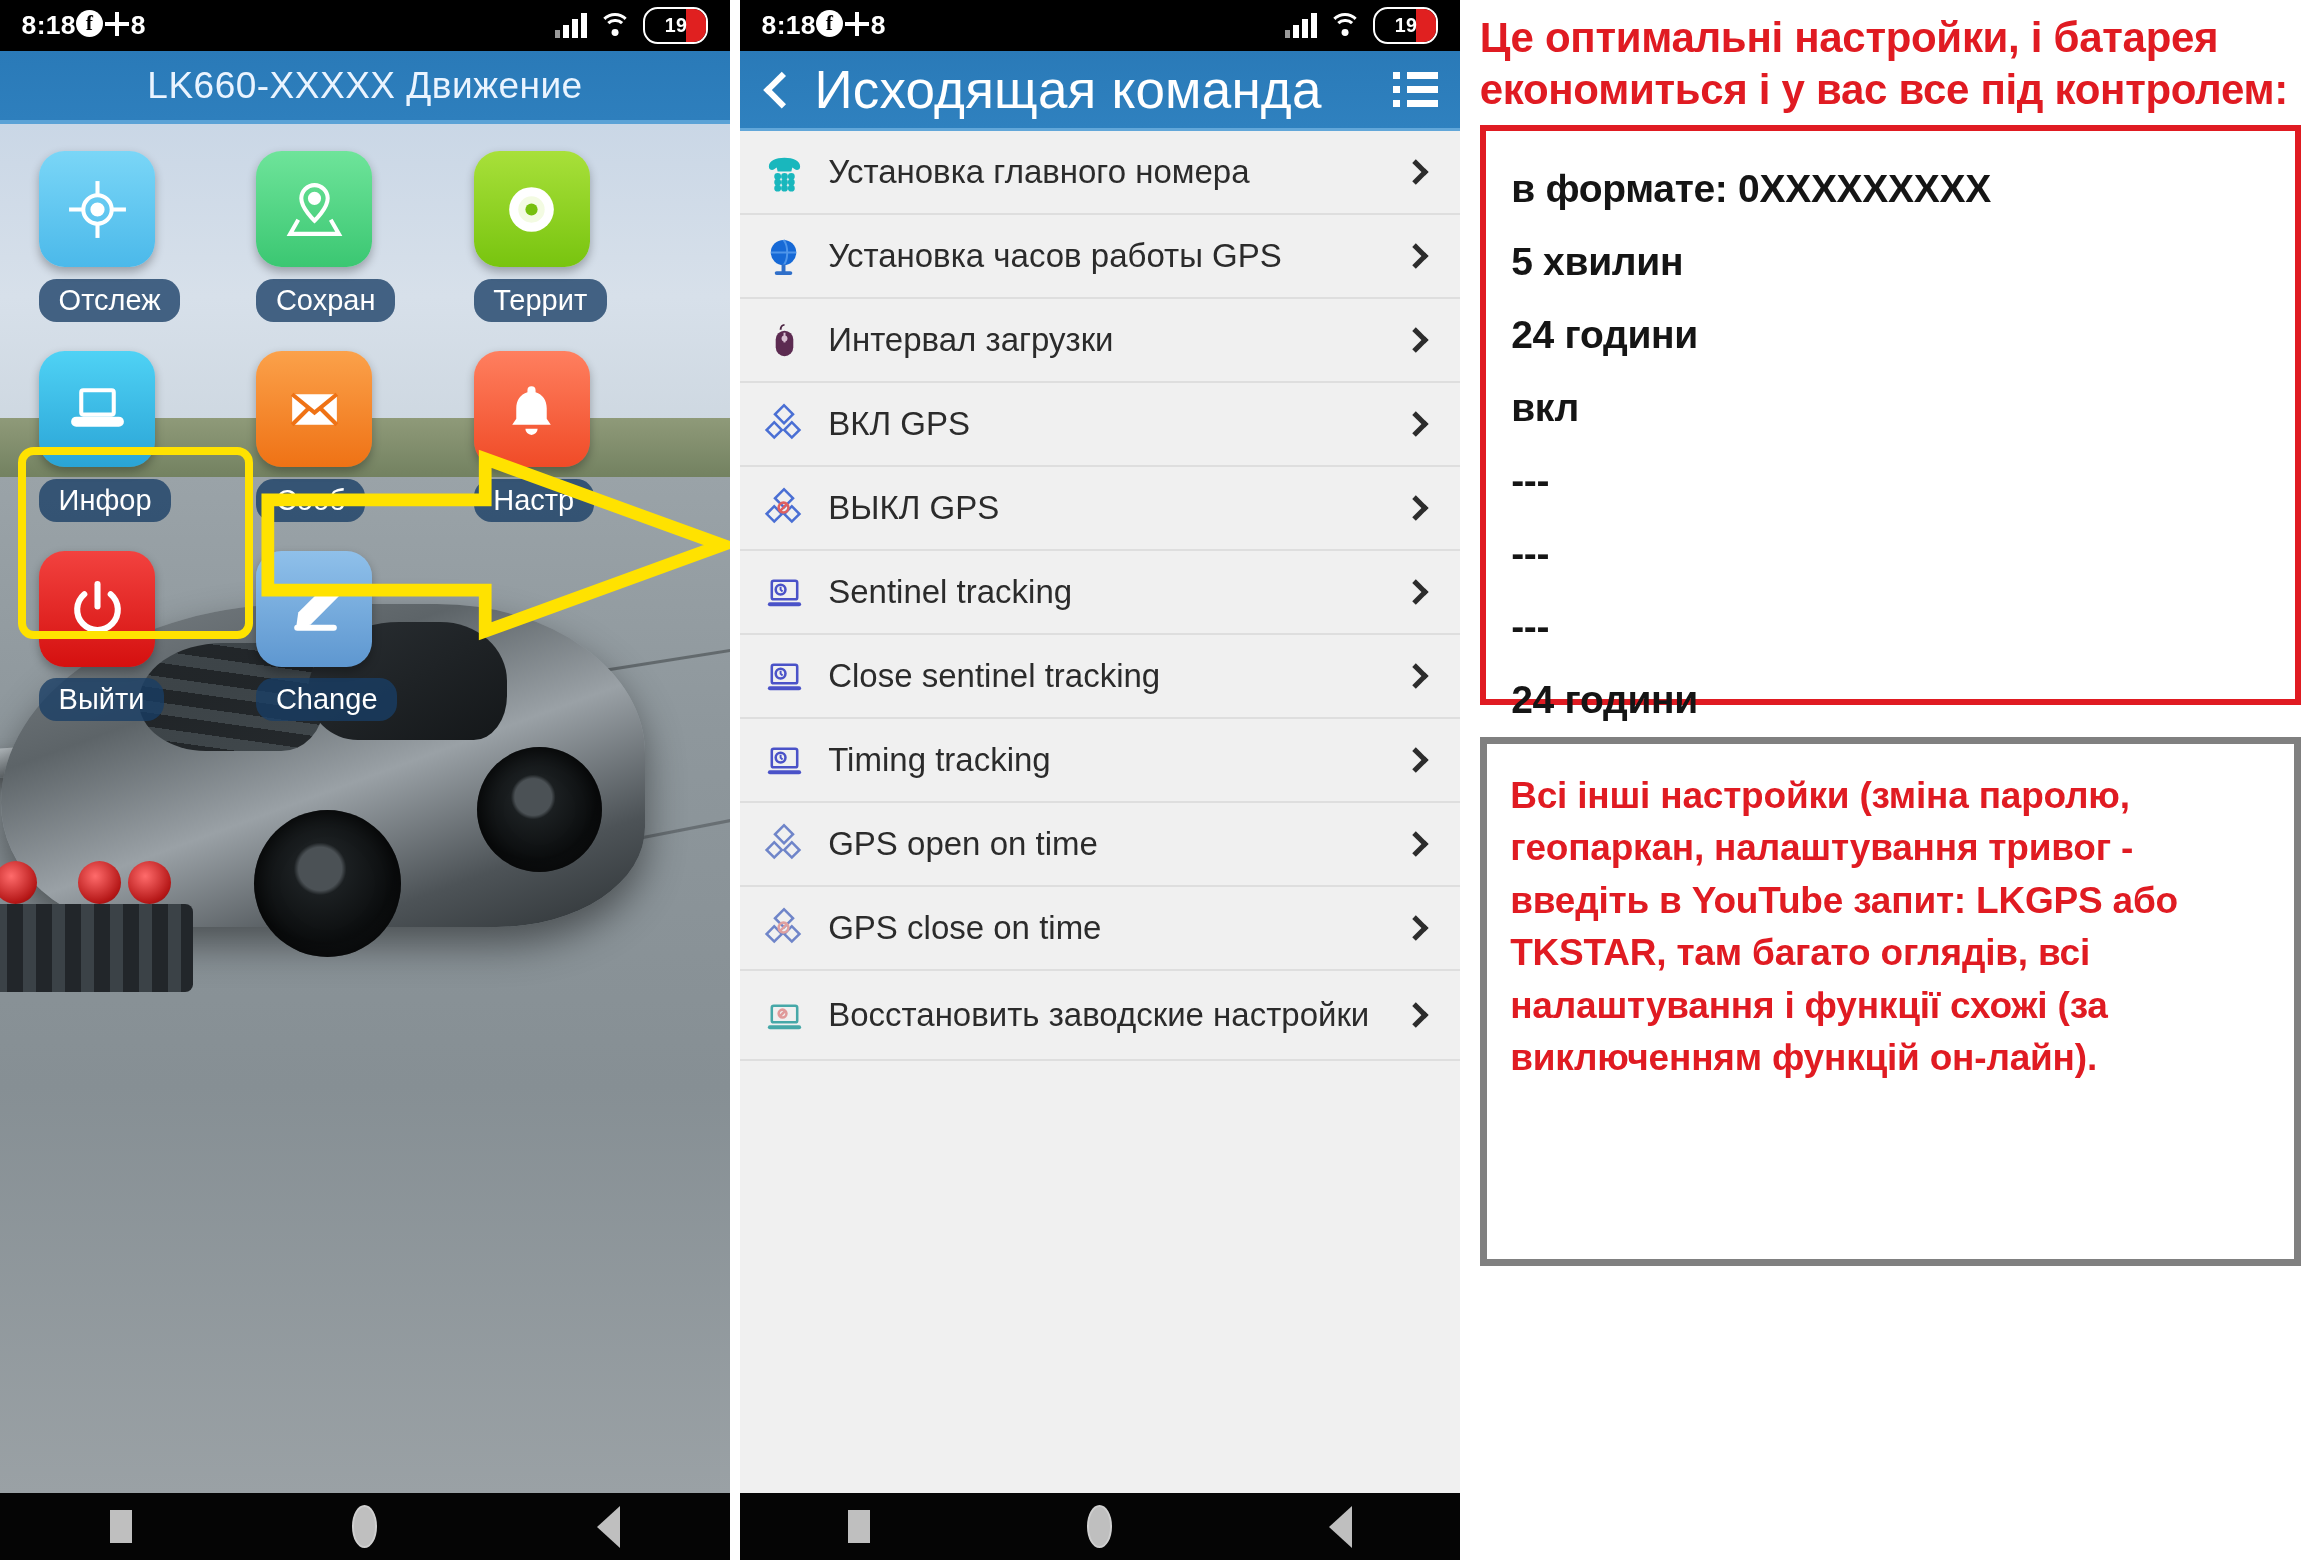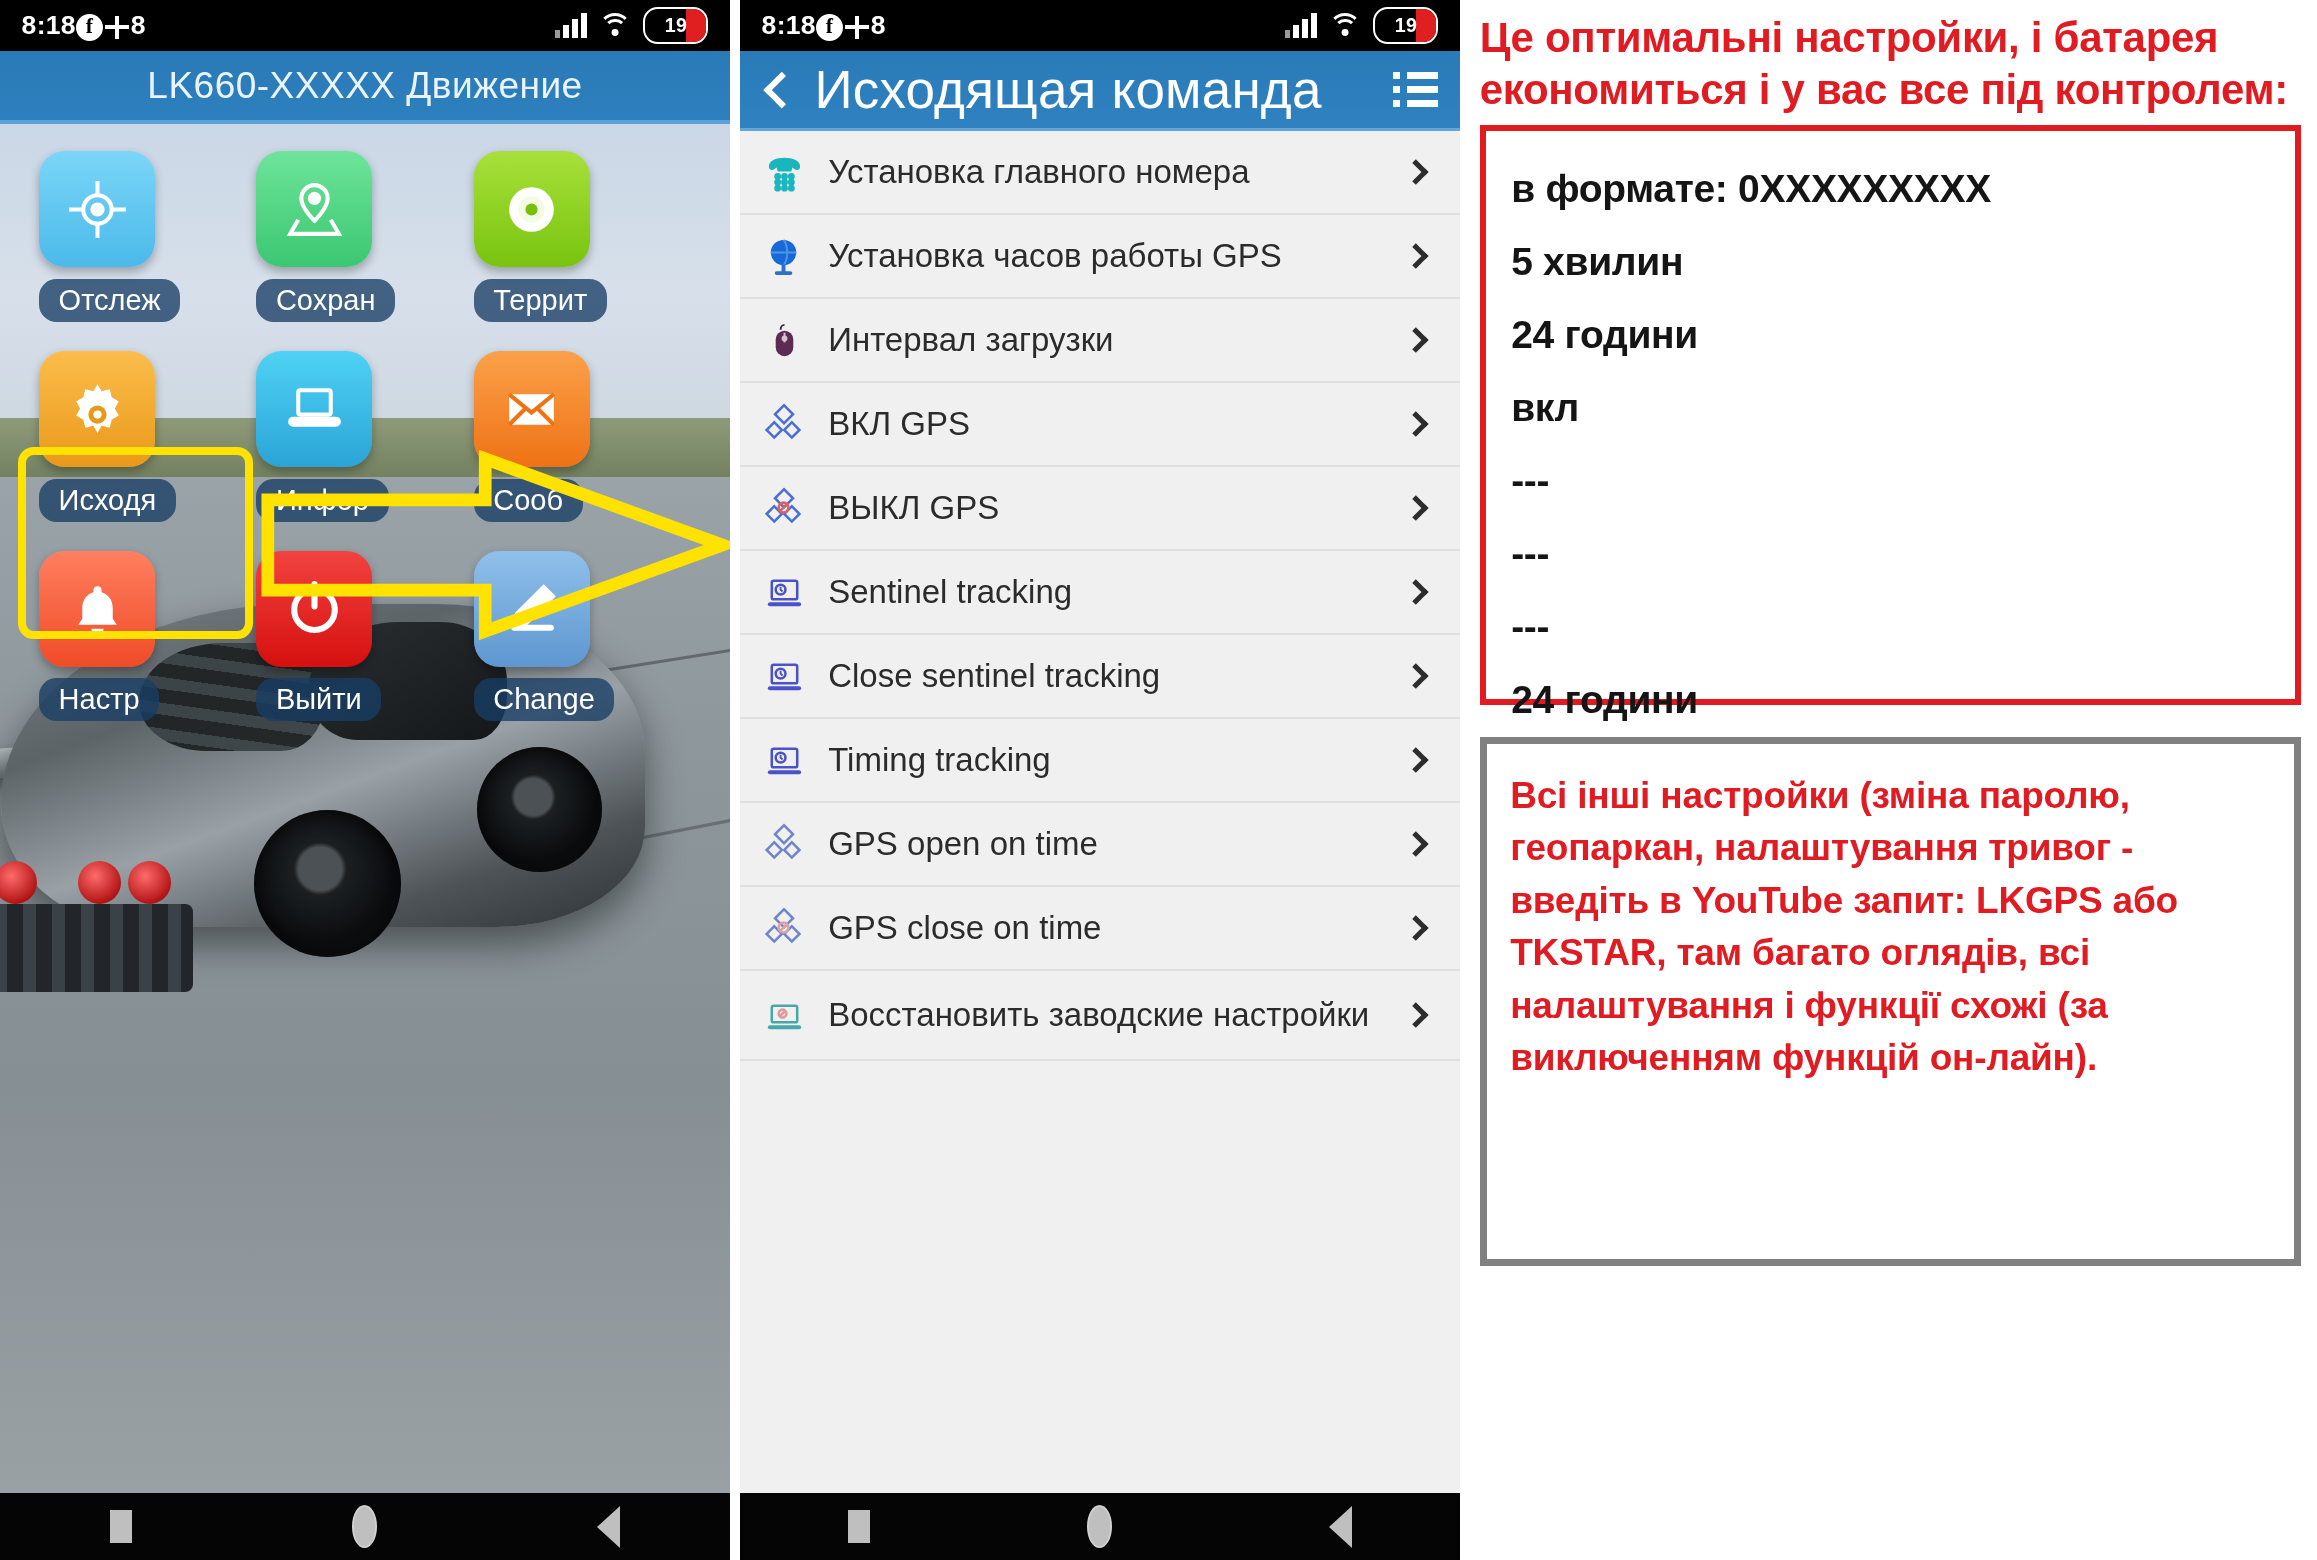--- a/index.html
+++ b/index.html
@@ -14,21 +14,21 @@
   
   .phone { position: absolute; top: 0; height: 1560px; overflow: hidden; background: #000; }
   #phone-left  { left: 0px;   width: 730px; }
   #phone-mid   { left: 740px; width: 720px; }
 
   .statusbar {
     position: relative; height: 51px; background: #000; color: #fff;
     display: flex; align-items: center; padding: 0 21.6px;
     font-size: 26.5px; font-weight: bold; letter-spacing: 0.3px;
   }
-  .sb-left { display: flex; align-items: flex-end; gap: 0; }
+  .sb-left { display: flex; align-items: flex-start; gap: 0; }
   .sb-spacer { flex: 1; }
   .sb-right { display: flex; align-items: center; gap: 11.8px; }
 
   .fb-icon {
     width: 27.4px; height: 27.4px; border-radius: 50%; background: #fff;
     position: relative; display: inline-block;
   }
   .fb-icon::after {
     content: "f"; position: absolute; left: 0; right: 0; top: 50%;
     transform: translateY(-52%); text-align: center;
@@ -327,30 +327,20 @@
           <div class="app-icon" style="background:linear-gradient(#a8e03a,#78c40f)">
             <svg viewBox="0 0 64 64">
               <circle cx="32" cy="32" r="22" fill="#fff"></circle>
               <circle cx="32" cy="32" r="13" fill="#f3fbe2"></circle>
               <circle cx="32" cy="32" r="6" fill="#76c00d"></circle>
             </svg>
           </div>
           <div class="app-label">Террит</div>
         </div>
 
-        <div class="grid-cell">
-          <div class="app-icon" style="background:linear-gradient(#fbbd4b,#e9991a)">
-            <svg viewBox="0 0 64 64" fill="#fff">
-              <path d="M32 8l4 7 8-2 2 8 7 4-4 7 4 7-7 4-2 8-8-2-4 7-4-7-8 2-2-8-7-4 4-7-4-7 7-4 2-8 8 2z"></path>
-              <circle cx="32" cy="38" r="9" fill="#e9991a"></circle>
-              <circle cx="32" cy="38" r="4" fill="#fff"></circle>
-            </svg>
-          </div>
-          <div class="app-label">Исходя</div>
-        </div>
 
         <div class="grid-cell">
           <div class="app-icon" style="background:linear-gradient(#4fd2f5,#2aa4d6)">
             <svg viewBox="0 0 64 64" fill="none" stroke="#fff" stroke-width="4">
               <rect x="16" y="14" width="32" height="24" rx="2"></rect>
               <rect x="8" y="42" width="48" height="6" rx="3" fill="#fff"></rect>
             </svg>
           </div>
           <div class="app-label">Инфор</div>
         </div>

